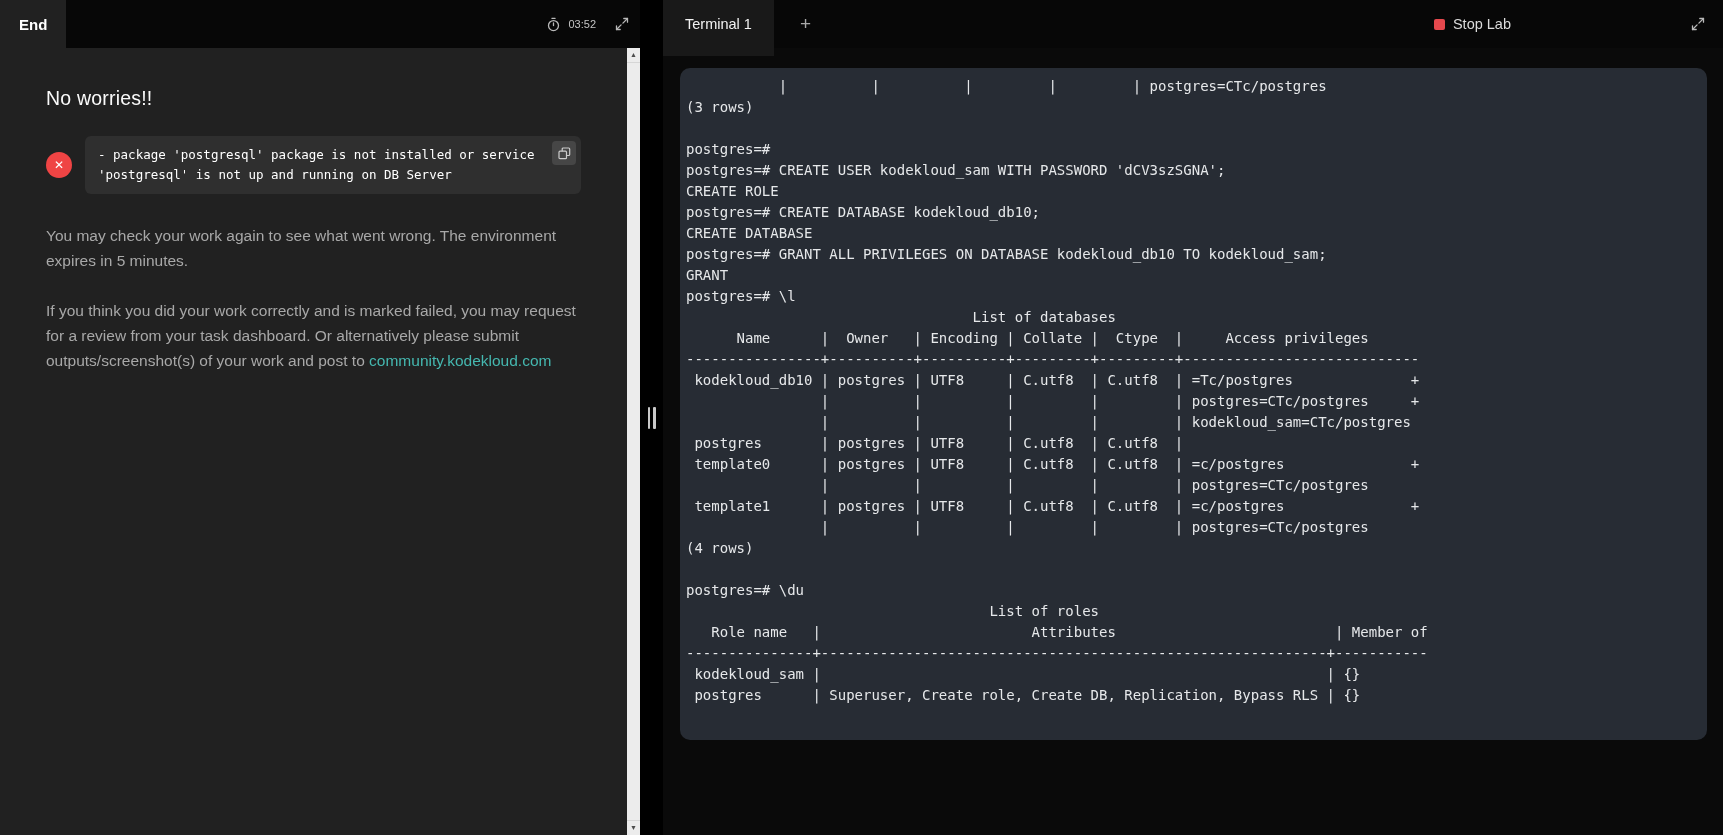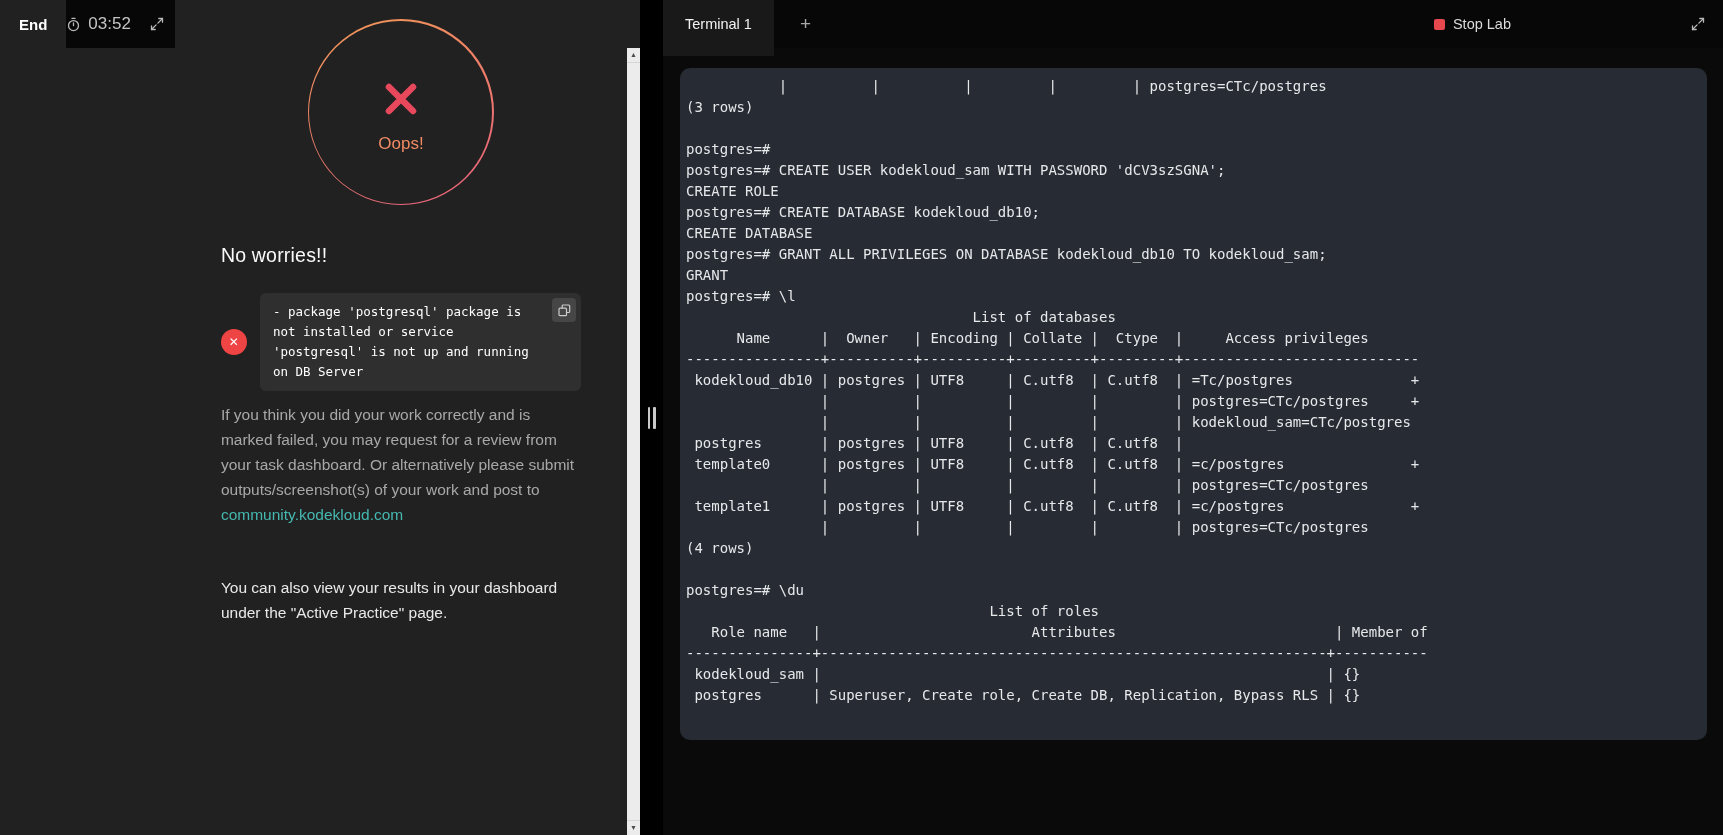--- a/index.html
+++ b/index.html
@@ -1,42 +1,42 @@
 <!DOCTYPE html>
 <html style="--error-red: #ef4444; --stop-red: #e5484d; --link-teal: #45b8b0; --oops-text: #ef8a64; --x-stroke: #e8485c; --ring-start: #f29a56; --ring-end: #e85f7d; --terminal-bg: #272c34;"><head>
 <meta charset="utf-8">
 <style>
   * { box-sizing: border-box; margin: 0; padding: 0; }
   html, body { width: 1723px; height: 835px; background: #000; overflow: hidden; }
   body { font-family: "Liberation Sans", sans-serif; }
   .app { display: flex; width: 1723px; height: 835px; }
 
   
-  .left-pane { position: relative; width: 640px; flex: 0 0 640px; background: #212121; display: flex; flex-direction: row; }
+  .left-pane { position: relative; width: 640px; flex: 0 0 640px; background: #212121; display: flex; flex-direction: column; }
   .pane-header { height: 48px; flex: 0 0 48px; background: #070707; display: flex; align-items: center; }
   .tab-end { height: 48px; padding: 0 19px; background: #212121; display: flex; align-items: center; color: #fff; font-size: 15px; font-weight: 700; cursor: pointer; border: none; }
   .lh-right { margin-left: auto; display: flex; align-items: center; gap: 17px; padding-right: 9px; }
-  .timer { display: flex; align-items: center; gap: 7px; color: #c4c4c4; font-size: 17px; }
+  .timer { display: flex; align-items: center; gap: 7px; color: #c4c4c4; font-size: 11px; }
   .icon-btn { background: none; border: none; display: flex; align-items: center; cursor: pointer; padding: 2px; }
 
   .left-body { flex: 1; padding: 0 46px; margin-right: 13px; color: #d3d3d3; overflow: hidden; }
   .oops-ring { width: 186px; height: 186px; margin: 19px auto 0; border-radius: 50%; padding: 1.5px; background: linear-gradient(155deg, var(--ring-start, #f29a56), var(--ring-end, #e85f7d)); }
   .oops-inner { width: 100%; height: 100%; border-radius: 50%; background: #212121; display: flex; flex-direction: column; align-items: center; justify-content: center; gap: 10px; }
   .x-mark { color: var(--x-stroke, #e8485c); margin-top: 4px; }
   .oops-label { color: var(--oops-text, #ef8a64); font-size: 17px; }
   .result-heading { margin-top: 39px; color: #fafafa; font-size: 19.5px; font-weight: 400; letter-spacing: .2px; }
   .intro { margin-top: 13px; font-size: 15.5px; line-height: 25px; color: #d3d3d3; }
   .error-row { display: flex; align-items: center; gap: 13px; margin-top: 26px; }
   .error-icon { width: 26px; height: 26px; border-radius: 50%; background: var(--error-red, #ef4444); color: #fff; font-size: 12px; display: flex; align-items: center; justify-content: center; flex: 0 0 26px; }
   .error-box { position: relative; flex: 1; background: #2f2f2f; border-radius: 6px; padding: 9px 34px 9px 13px; }
   .error-text { font-family: "DejaVu Sans Mono", monospace; font-size: 12.5px; line-height: 20px; color: #ffffff; white-space: pre-wrap; }
   .copy-btn { position: absolute; top: 5px; right: 5px; width: 24px; height: 24px; border: none; border-radius: 4px; background: #464646; display: flex; align-items: center; justify-content: center; cursor: pointer; }
   .muted { font-size: 15.5px; line-height: 25px; color: #a8a8a8; }
   .check { margin-top: 29px; }
-  .review { margin-top: 11px; }
+  .review { margin-top: 25px; }
   .link { color: var(--link-teal, #45b8b0); text-decoration: none; cursor: pointer; }
   .final { margin-top: 48px; font-size: 15.5px; line-height: 25px; color: #e9e9e9; }
 
   .vscrollbar { position: absolute; top: 48px; right: 0; bottom: 0; width: 13px; background: #2a2a2a; display: flex; flex-direction: column; }
   .sb-arrow { height: 14px; background: #ececec; color: #4d4d4d; font-size: 7px; line-height: 14px; display: flex; align-items: center; justify-content: center; cursor: pointer; }
   .sb-thumb { flex: 1; background: #ececec; border-top: 1px solid #d6d6d6; border-bottom: 1px solid #d6d6d6; cursor: pointer; }
 
   
   .divider { width: 23px; flex: 0 0 23px; background: #000; display: flex; align-items: center; justify-content: center; cursor: col-resize; }
   .grip { display: flex; gap: 3px; }
@@ -78,50 +78,42 @@
             <path d="M8.8 1.5h3.7v3.7"></path>
               <path d="M12.5 1.5 7.9 6.1"></path>
               <path d="M5.2 12.5H1.5V8.8"></path>
               <path d="M1.5 12.5 6.1 7.9"></path>
           </svg>
         </button>
       </div>
     </header>
 
     <div class="left-body">
-      <div class="oops-ring">
-        <div class="oops-inner">
-          <svg class="x-mark" width="50" height="50" viewBox="0 0 54 54" fill="none">
-            <path d="M14 14 40 40 M40 14 14 40" stroke="currentColor" stroke-width="7" stroke-linecap="round"></path>
-          </svg>
-          <div class="oops-label">Oops!</div>
-        </div>
-      </div>
 
       <h2 class="result-heading">No worries!!</h2>
 
 
       <div class="error-row">
         <div class="error-icon">✕</div>
         <div class="error-box">
           <pre class="error-text">- package 'postgresql' package is not installed or service
 'postgresql' is not up and running on DB Server</pre>
           <button class="copy-btn">
             <svg width="13" height="13" viewBox="0 0 13 13" fill="none" stroke="#cccccc" stroke-width="1.2">
               <rect x="4.2" y="1" width="7.5" height="7.5" rx="1"></rect>
               <rect x="1" y="4.2" width="7.5" height="7.5" rx="1" fill="#464646"></rect>
             </svg>
           </button>
         </div>
       </div>
 
+      <p class="muted check">You may check your work again to see what went wrong. The environment expires in 5 minutes.</p>
 
       <p class="muted review"><span>If you think you did your work correctly and is marked failed, you may request for a review from your task dashboard. Or alternatively please submit outputs/screenshot(s) of your work and post to </span><a class="link">community.kodekloud.com</a></p>
 
-      <p class="final">You can also view your results in your dashboard under the "Active Practice" page.</p>
     </div>
 
     <div class="vscrollbar">
       <div class="sb-arrow">▲</div>
       <div class="sb-thumb"></div>
       <div class="sb-arrow">▼</div>
     </div>
   </section>
 
   <div class="divider">

